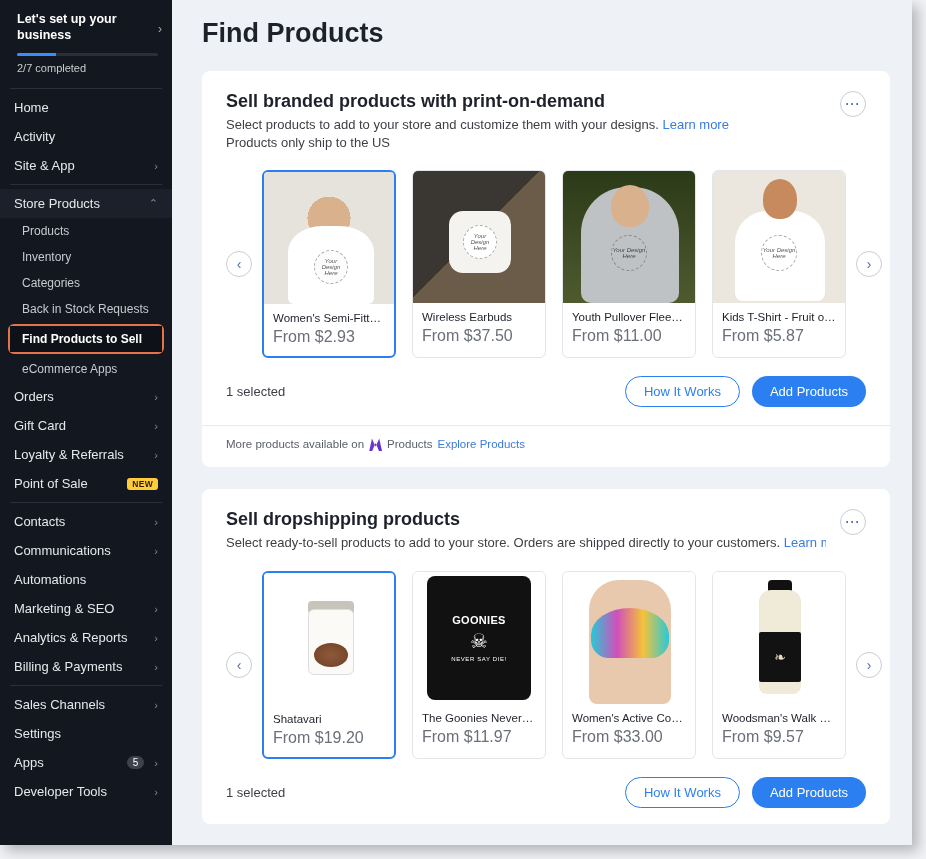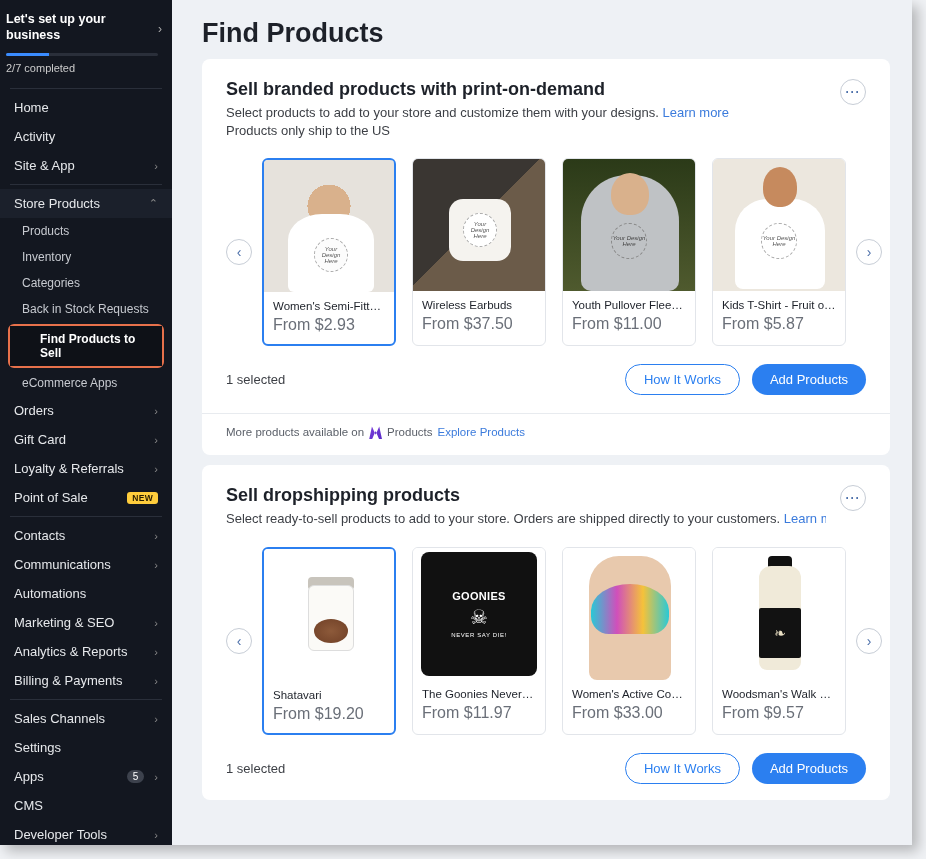--- a/index.html
+++ b/index.html
@@ -22,21 +22,21 @@
     .sidebar {
       width: 172px;
       background: #131720;
       color: #fff;
       font-size: 12px;
       display: flex;
       flex-direction: column;
       padding-top: 6px;
     }
     .setup-block {
-      padding: 6px 14px 10px 6px;
+      padding: 6px 14px 10px 17px;
       position: relative;
     }
     .setup-title {
       font-size: 12.5px;
       font-weight: 700;
       line-height: 1.25;
       max-width: 120px;
     }
     .setup-chevron {
       position: absolute;
@@ -80,21 +80,21 @@
       padding: 6px 14px 6px 22px;
       font-size: 12px;
       color: #c7cad0;
       cursor: pointer;
     }
     .highlight-box {
       margin: 2px 8px;
       border: 2px solid #e7714b;
       border-radius: 6px;
     }
-    .highlight-box .sub-item { padding-left: 30px; color: #fff; font-weight: 600; background: #0e1117; }
+    .highlight-box .sub-item { padding-left: 12px; color: #fff; font-weight: 600; background: #0e1117; }
     .new-badge {
       background: #ffcd3c;
       color: #2b1e00;
       font-size: 8.5px;
       font-weight: 700;
       padding: 1px 5px;
       border-radius: 3px;
       letter-spacing: 0.3px;
     }
     .count-badge {
@@ -120,21 +120,21 @@
       color: #1d2129;
     }
     .page-subtitle {
       font-size: 13.5px;
       color: #4b4f56;
       margin-top: 6px;
     }
     .card {
       background: #fff;
       border-radius: 8px;
-      margin-top: 10px;
+      margin-top: 22px;
       padding: 20px 24px 16px 24px;
       position: relative;
     }
     .card-header-row {
       display: flex;
       align-items: flex-start;
       justify-content: space-between;
     }
     .card-title {
       font-size: 18px;
@@ -291,21 +291,21 @@
     .p-img-4 { background: #ece7de; }
     .p-img-4 .tee { position:absolute; top:40px; left:22px; width:90px; height:90px; background:#fff; border-radius:32px 32px 8px 8px; }
     .p-img-4 .face { position:absolute; top:8px; left:50px; width:34px; height:40px; background:#c68a5e; border-radius:50% 50% 44% 44%; }
     .p-img-4 .tag-circle { position:absolute; top:64px; left:48px; width:36px;height:36px;border-radius:50%;border:1px dashed #aaa;background:#fff;display:flex;align-items:center;justify-content:center;font-size:6px;font-style:italic;color:#555; }
 
     .p-img-5 { background:#fff; }
     .p-img-5 .jar { position:absolute; top:36px; left:44px; width:46px; height:66px; background:#fbfaf7; border:1px solid #ddd; border-radius:6px; }
     .p-img-5 .lid { position:absolute; top:28px; left:44px; width:46px; height:12px; background:#c8c4bc; border-radius:4px 4px 2px 2px; }
     .p-img-5 .label { position:absolute; top:70px; left:50px; width:34px; height:24px; background:radial-gradient(#8d5a3a, #6f3f26); border-radius:50%; }
     .p-img-6 { background:#fff; display:flex; align-items:center; justify-content:center; }
-    .p-img-6 .shirt { width:116px; height:124px; background:#111; border-radius:8px; display:flex; flex-direction:column; align-items:center; justify-content:center; color:#fff; }
+    .p-img-6 .shirt { width:104px; height:124px; background:#111; border-radius:8px; display:flex; flex-direction:column; align-items:center; justify-content:center; color:#fff; }
     .p-img-6 .shirt .gt { font-size:11px; font-weight:800; letter-spacing:0.3px; }
     .p-img-6 .shirt .skull { font-size:20px; margin:3px 0; }
     .p-img-6 .shirt .gb { font-size:6px; letter-spacing:0.6px; }
     .p-img-7 { background:#fff; }
     .p-img-7 .torso { position:absolute; top:8px; left:26px; width:82px; height:124px; background:#e8c9ad; border-radius:30px 30px 8px 8px; }
     .p-img-7 .bra { position:absolute; top:36px; left:28px; width:78px; height:50px; background: linear-gradient(90deg,#29c9d6,#d04fbb,#f5c23a,#29c9d6); border-radius:44px 44px 20px 20px / 30px 30px 20px 20px; }
     .p-img-8 { background:#fff; }
     .p-img-8 .bottle { position:absolute; top:18px; left:46px; width:42px; height:104px; background:#f0ead9; border-radius:12px 12px 8px 8px; }
     .p-img-8 .cap { position:absolute; top:8px; left:55px; width:24px; height:16px; background:#111; border-radius:4px 4px 2px 2px; }
     .p-img-8 .blabel { position:absolute; top:60px; left:46px; width:42px; height:50px; background:#121212; border-radius:2px; display:flex;align-items:center;justify-content:center;color:#e9dfc4;font-size:14px; }
@@ -405,23 +405,20 @@
         <span>Settings</span>
       </div>
     <div class="nav-item">
         <span>Apps</span>
         <span class="nav-right">
           <span class="count-badge">5</span>
           <span class="chev">›</span>
         </span>
       </div>
     <div class="nav-item">
-        <span>CMS</span>
-      </div>
-    <div class="nav-item">
         <span>Developer Tools</span>
         <span class="chev">›</span>
       </div>
   </div>
 
   <div class="main">
     <h1 class="page-title">Find Products</h1>
 
     <div class="card">
       <div class="card-header-row">

